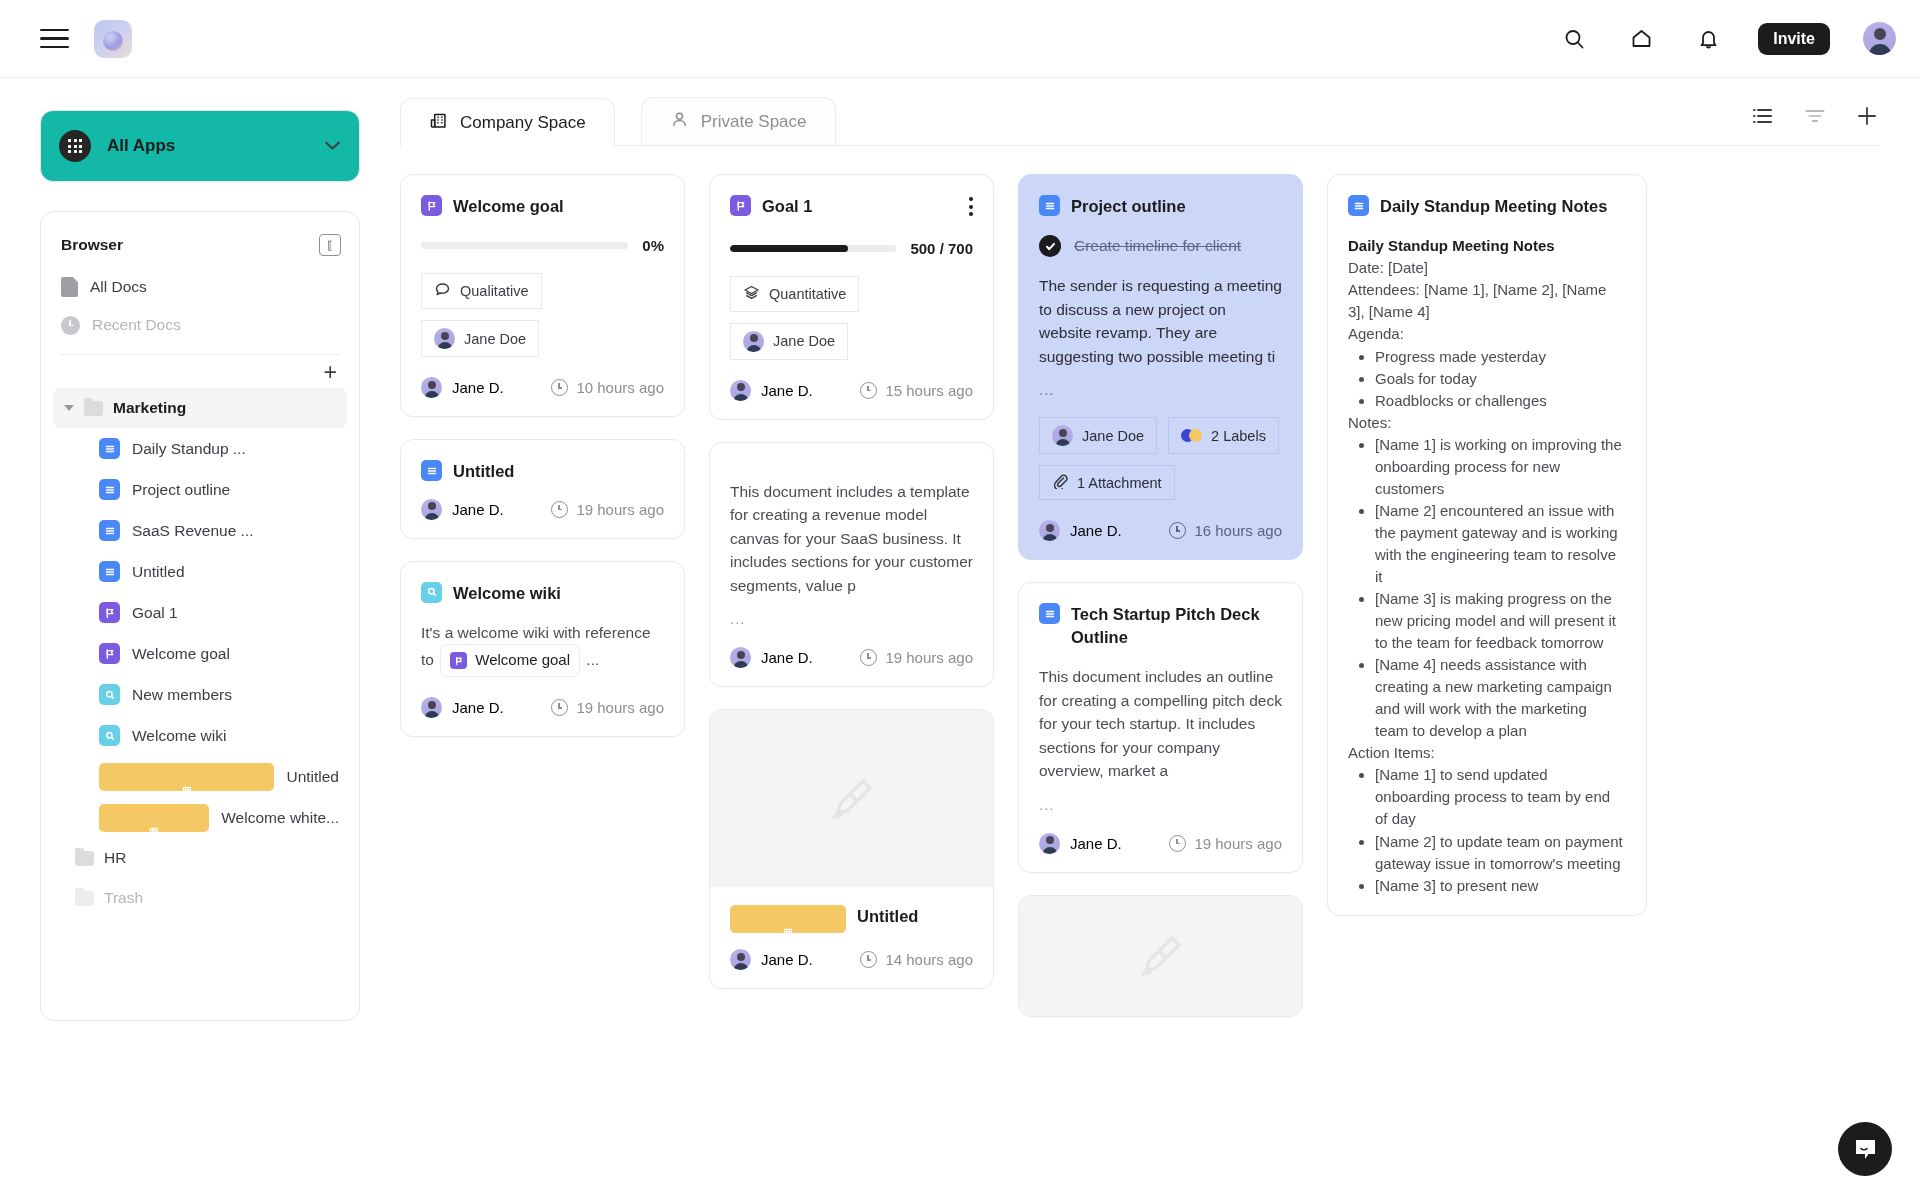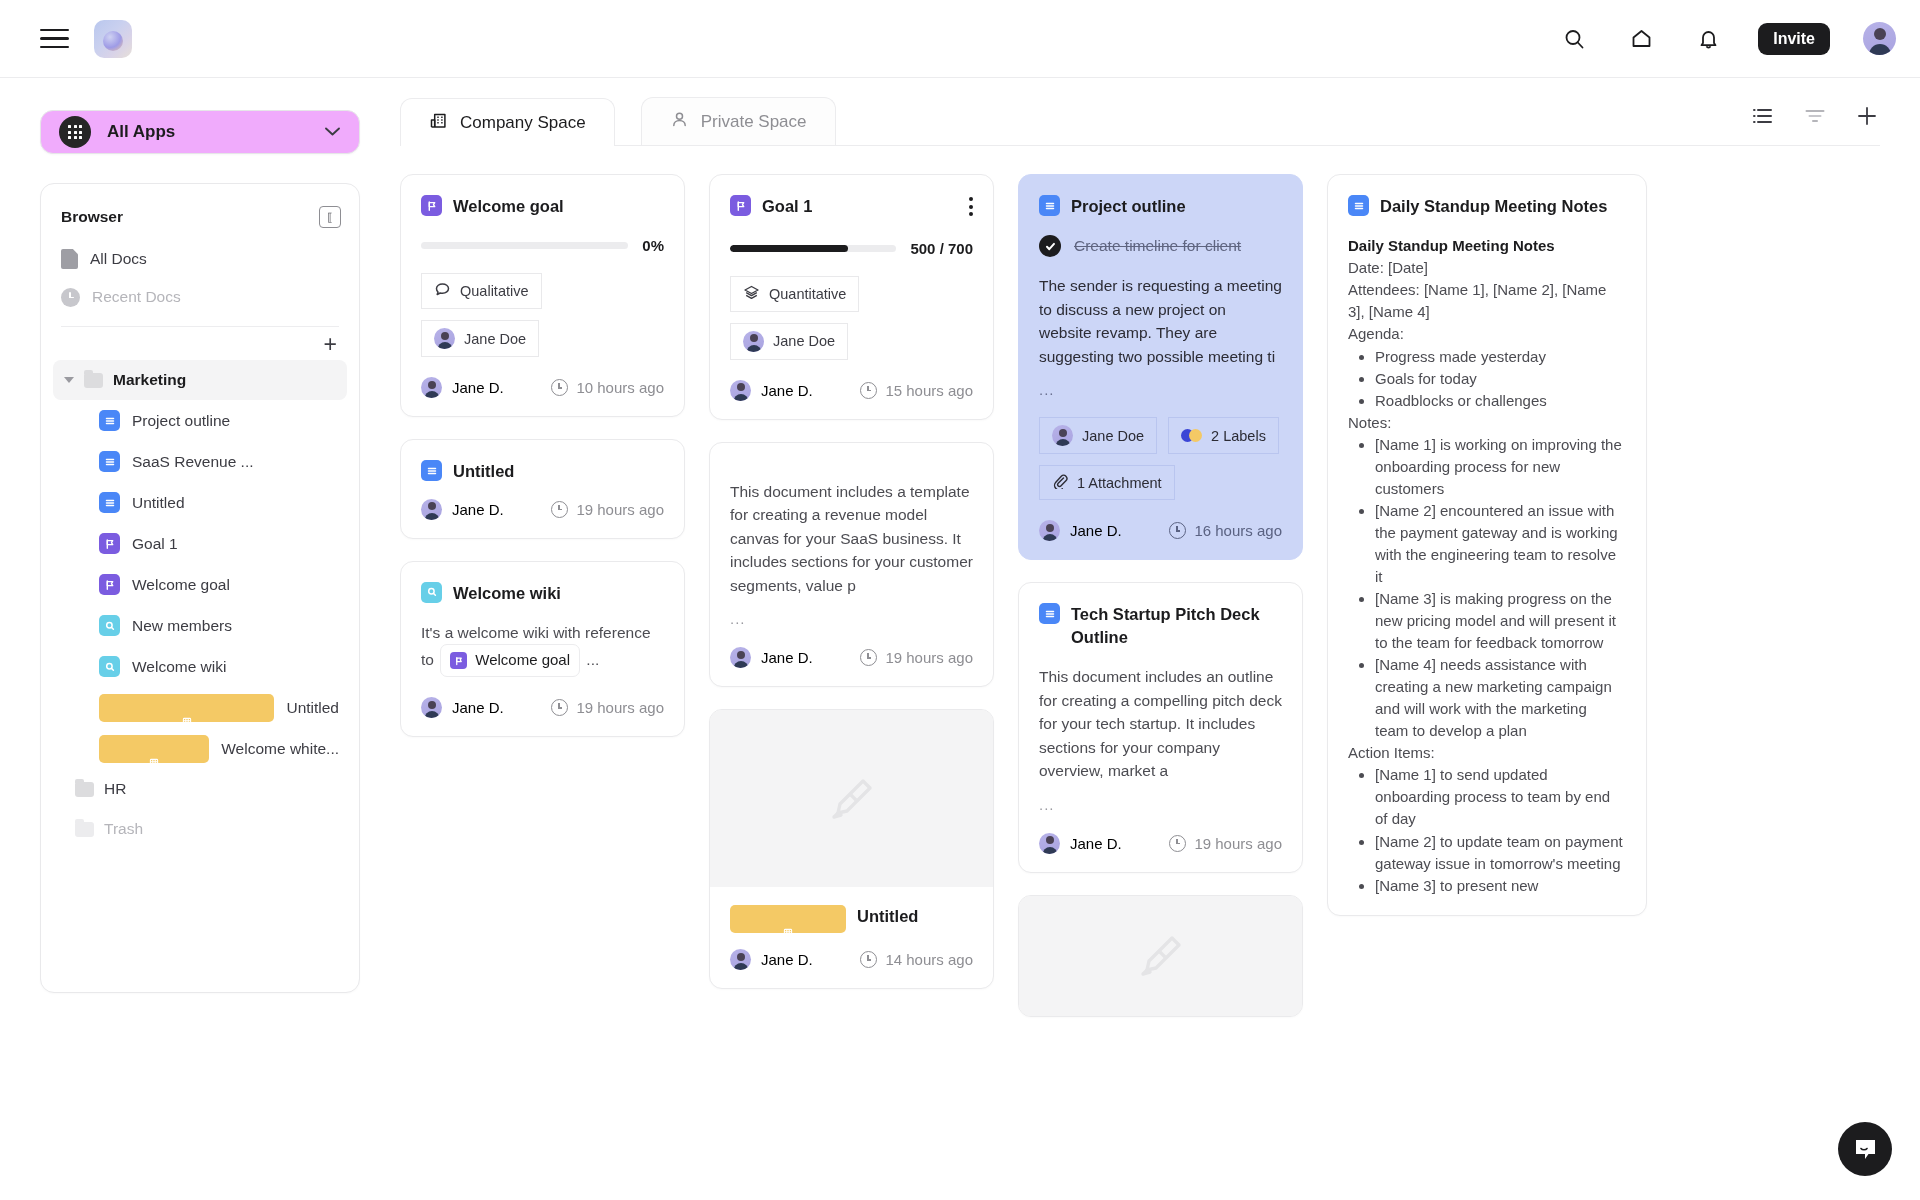--- a/index.html
+++ b/index.html
@@ -47,21 +47,21 @@
     border-radius:50%; background:#4a4255; transform: translateX(-50%); }
   .avatar-lg::after { content:""; position:absolute; left:50%; bottom:-3px; width:22px; height:14px;
     border-radius:11px 11px 0 0; background:#2f3a55; transform: translateX(-50%); }
 
   
   .body-wrap { display: flex; height: calc(1200px - 78px); }
 
   
   .sidebar { width: 400px; flex: none; padding: 32px 40px 0 40px; }
   .apps-select {
-    height: 44px; border: 1px solid #e6e6e8; border-radius: 13px; background: #f0abfc;
+    height: 72px; border: 1px solid #e6e6e8; border-radius: 13px; background: #14b8a6;
     display: flex; align-items: center; padding: 0 18px; gap: 16px; cursor: pointer;
     box-shadow: 0 1px 2px rgba(0,0,0,0.03);
   }
   .apps-dot { width: 32px; height: 32px; border-radius: 50%; background: #262626;
     display: flex; align-items: center; justify-content: center; flex: none; }
   .apps-grid { display: grid; grid-template-columns: repeat(3,3px); grid-template-rows: repeat(3,3px);
     gap: 2.5px; }
   .apps-grid i { background: #fff; border-radius: 0.5px; display: block; width:3px; height:3px; }
   .apps-label { font-size: 17px; font-weight: 700; color: #1c1c1e; }
   .chev { margin-left: auto; color: #3c3c43; }
@@ -290,20 +290,28 @@
         <span class="plus-ic">+</span>
       </div>
 
       <div class="tree">
         <div class="tree-folder active">
           <span class="caret"></span>
           <span class="folder-ic"></span>
           <span class="folder-name">Marketing</span>
         </div>
 
+        <div class="tree-child">
+          <span class="tico doc">
+            <svg width="12" height="12" viewBox="0 0 12 12" fill="none" stroke="#fff" stroke-width="1.5" stroke-linecap="round">
+                <path d="M2.5 3.5h7M2.5 6h7M2.5 8.5h7"></path>
+              </svg>
+          </span>
+          <span>Daily Standup ...</span>
+        </div>
         <div class="tree-child">
           <span class="tico doc">
             <svg width="12" height="12" viewBox="0 0 12 12" fill="none" stroke="#fff" stroke-width="1.5" stroke-linecap="round">
                 <path d="M2.5 3.5h7M2.5 6h7M2.5 8.5h7"></path>
               </svg>
           </span>
           <span>Project outline</span>
         </div>
         <div class="tree-child">
           <span class="tico doc">

